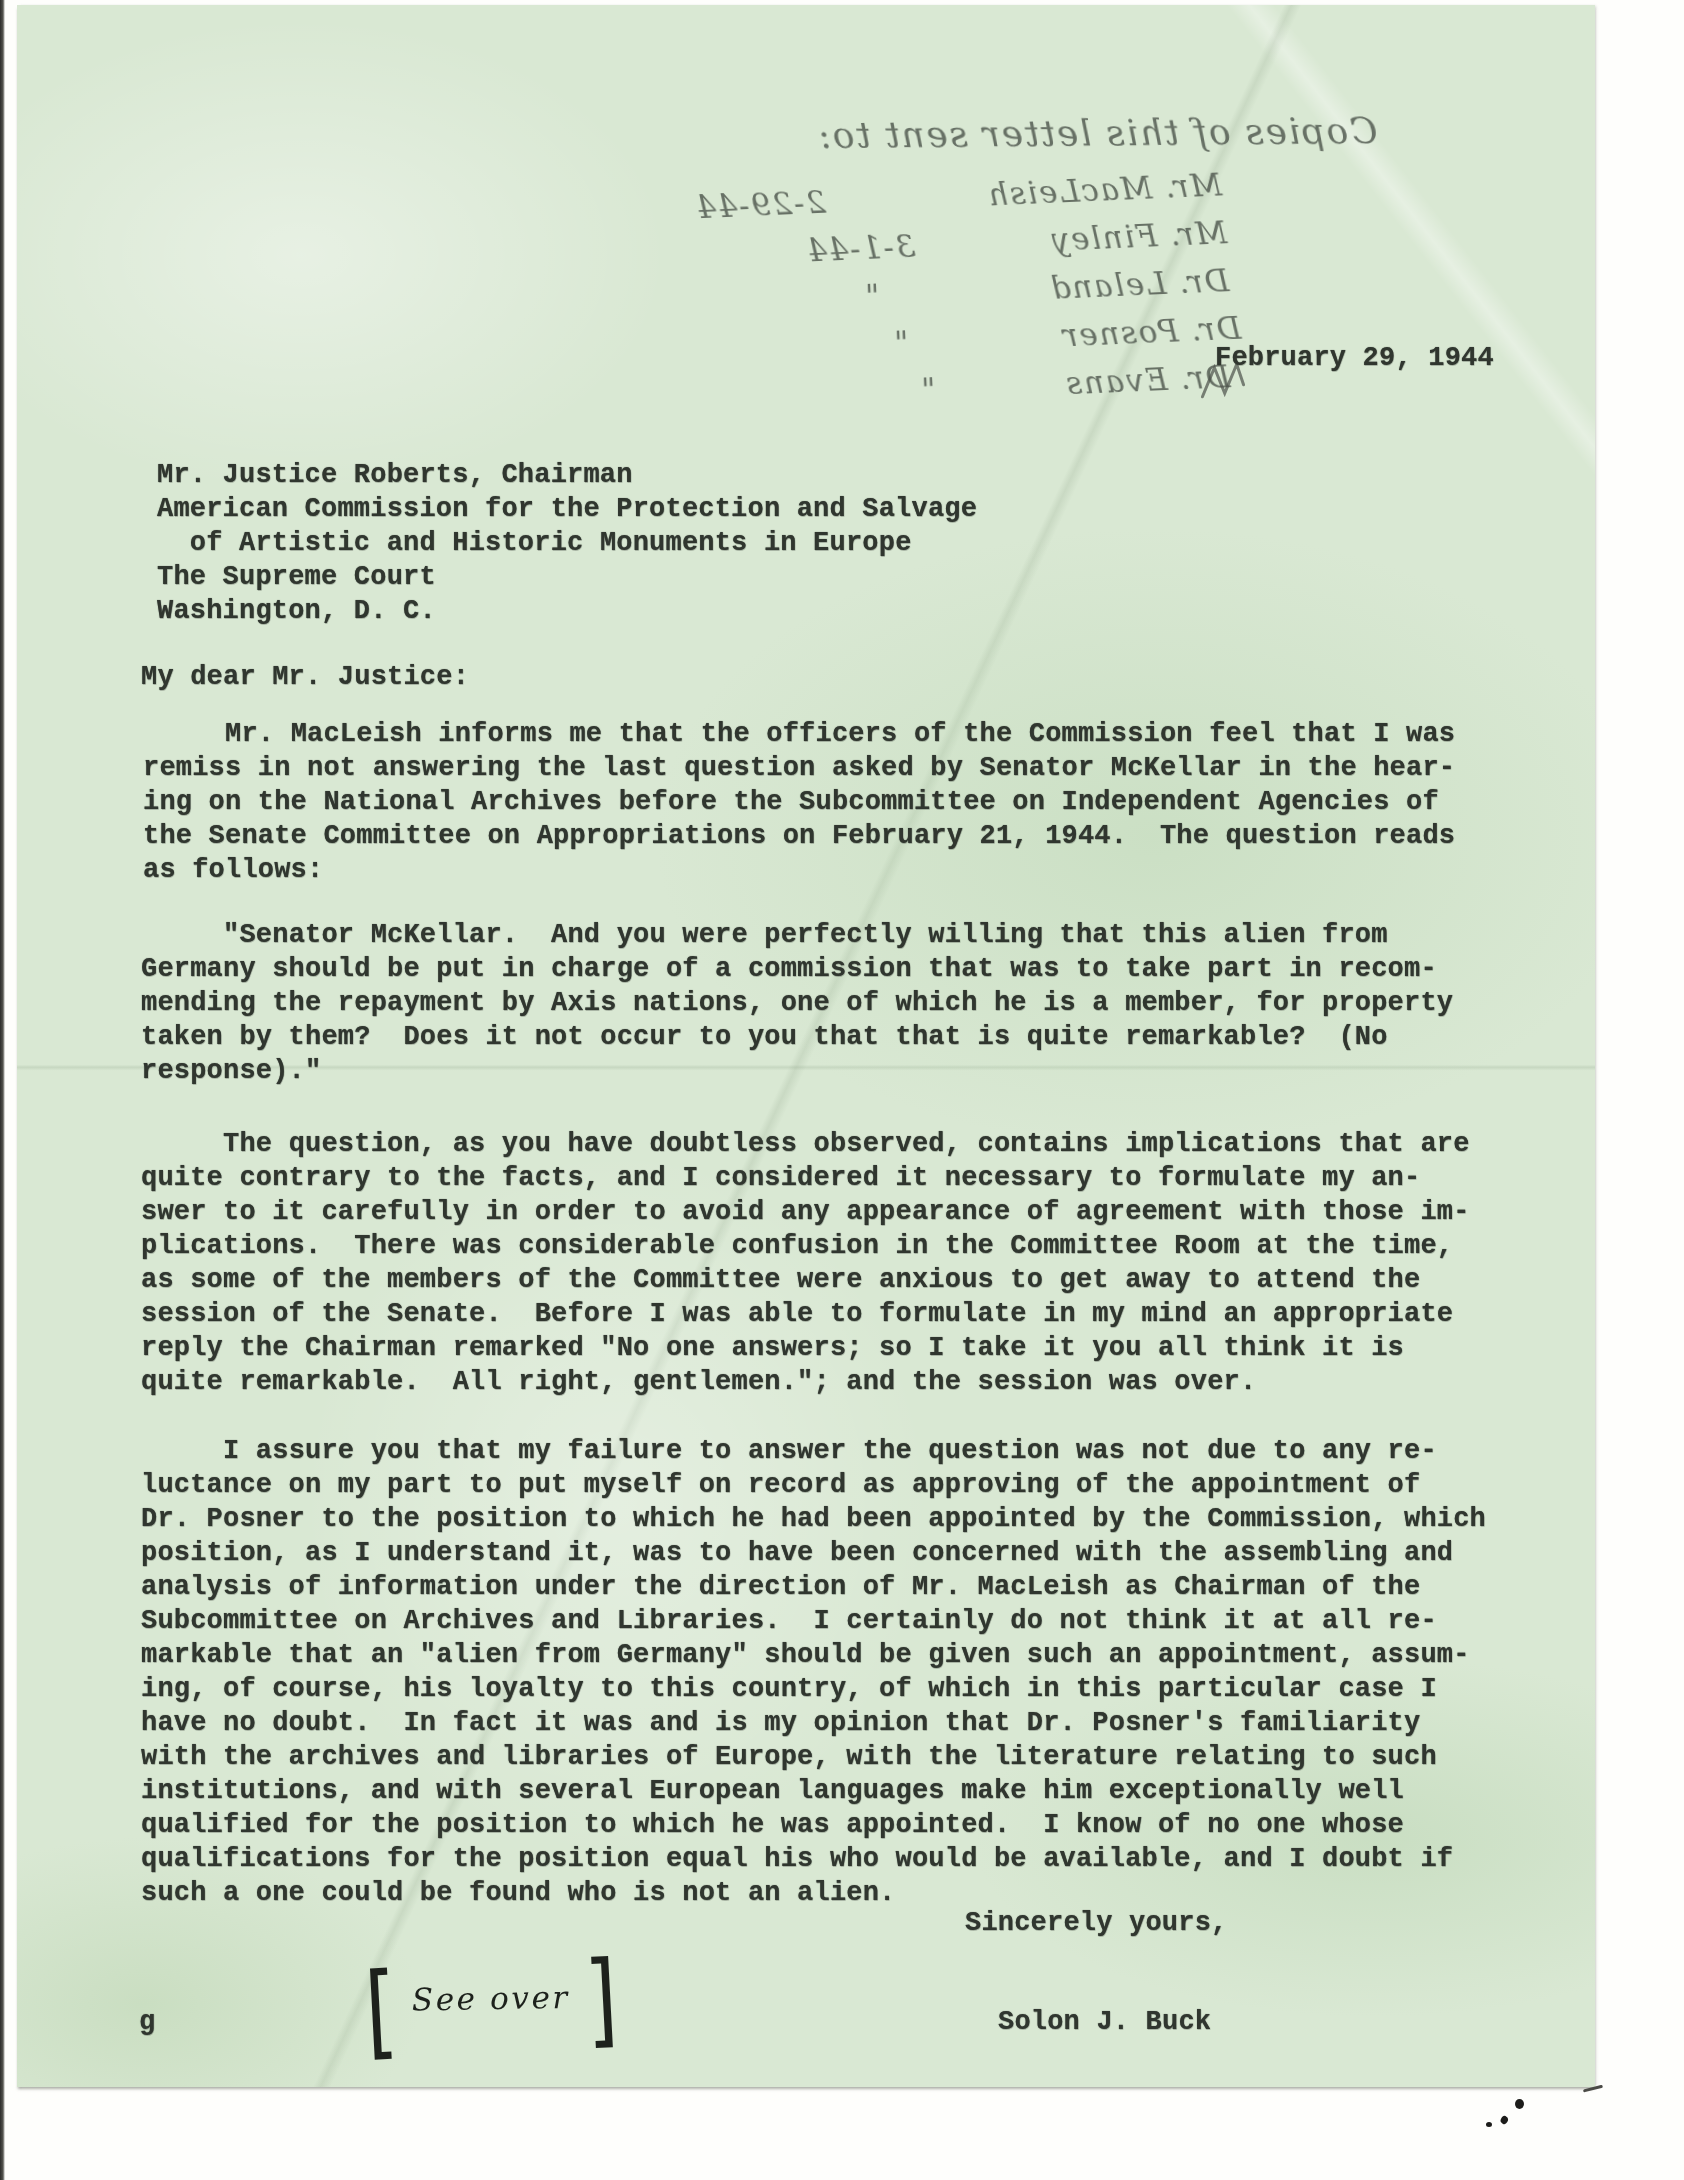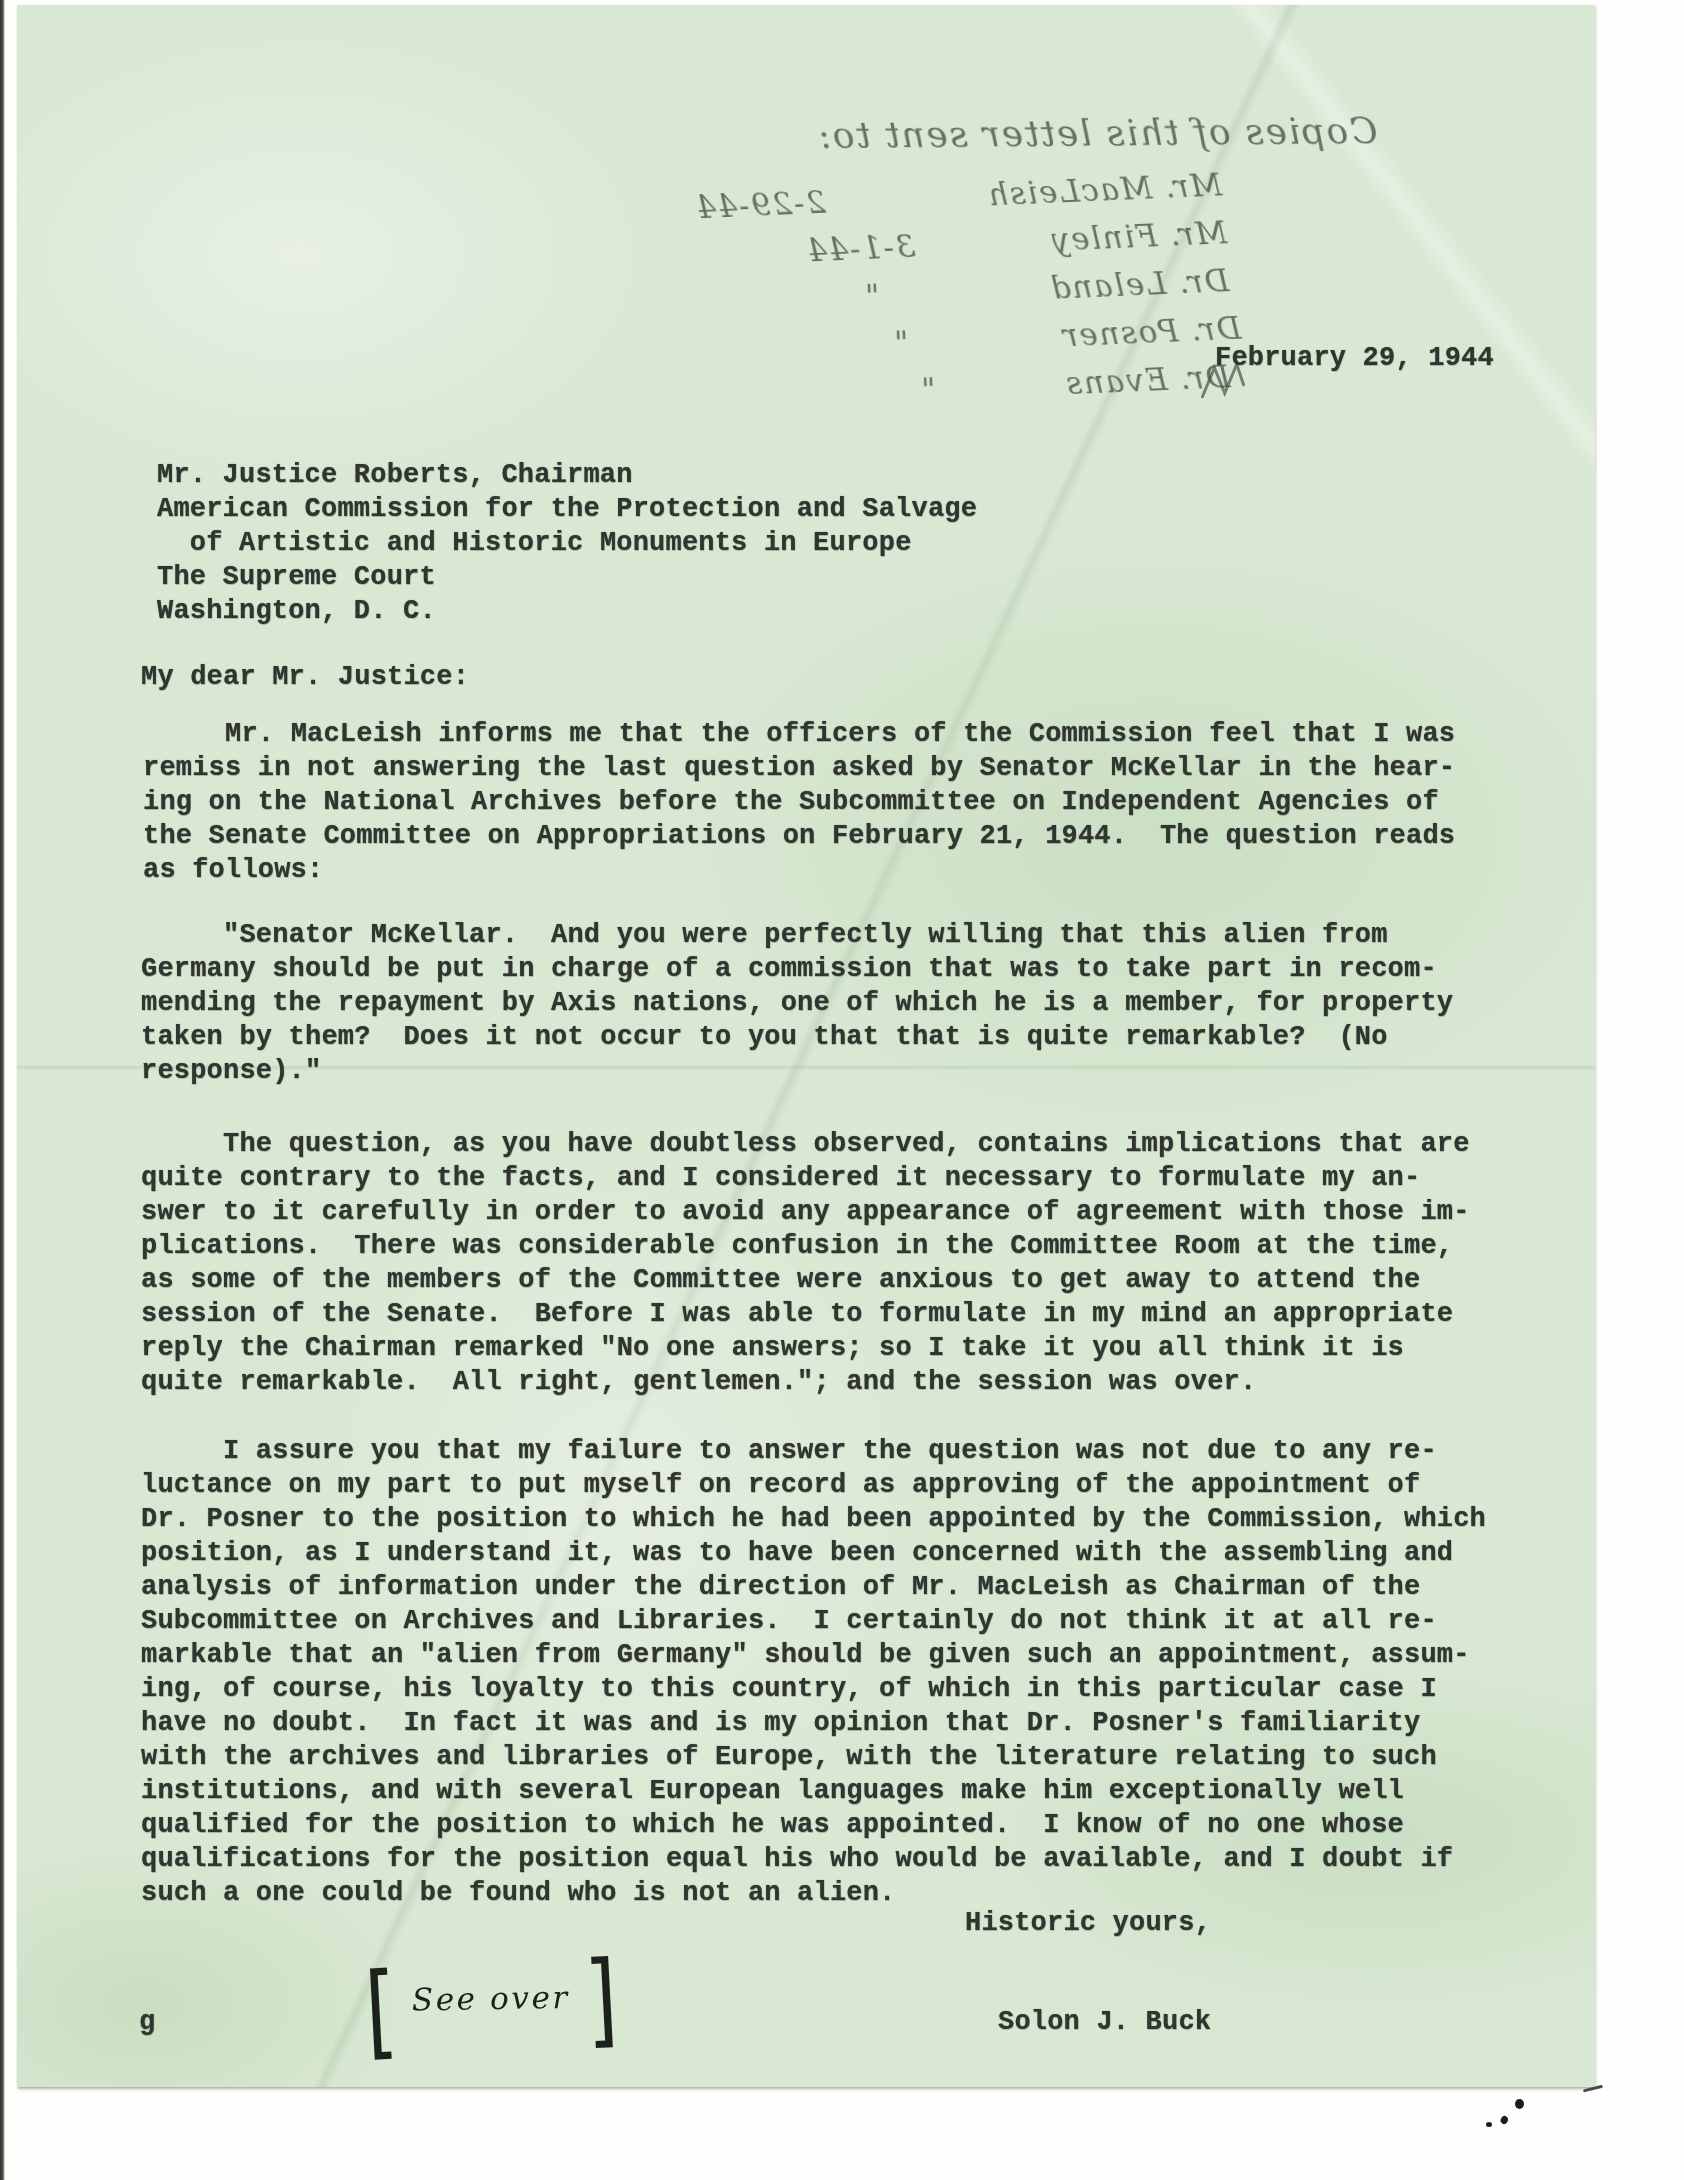--- a/index.html
+++ b/index.html
@@ -162,21 +162,21 @@
 Subcommittee on Archives and Libraries.  I certainly do not think it at all re-
 markable that an "alien from Germany" should be given such an appointment, assum-
 ing, of course, his loyalty to this country, of which in this particular case I
 have no doubt.  In fact it was and is my opinion that Dr. Posner's familiarity
 with the archives and libraries of Europe, with the literature relating to such
 institutions, and with several European languages make him exceptionally well
 qualified for the position to which he was appointed.  I know of no one whose
 qualifications for the position equal his who would be available, and I doubt if
 such a one could be found who is not an alien.</div>
 
-  <div class="typed closing">Historic yours,</div>
+  <div class="typed closing">Sincerely yours,</div>
   <div class="typed signature-name">Solon J. Buck</div>
   <div class="typed typist-initial">g</div>
 
   <div class="see-over">
     <span class="bracket">[</span>
     <span class="note-text">See over</span>
     <span class="bracket">]</span>
   </div>
 
 </div>

